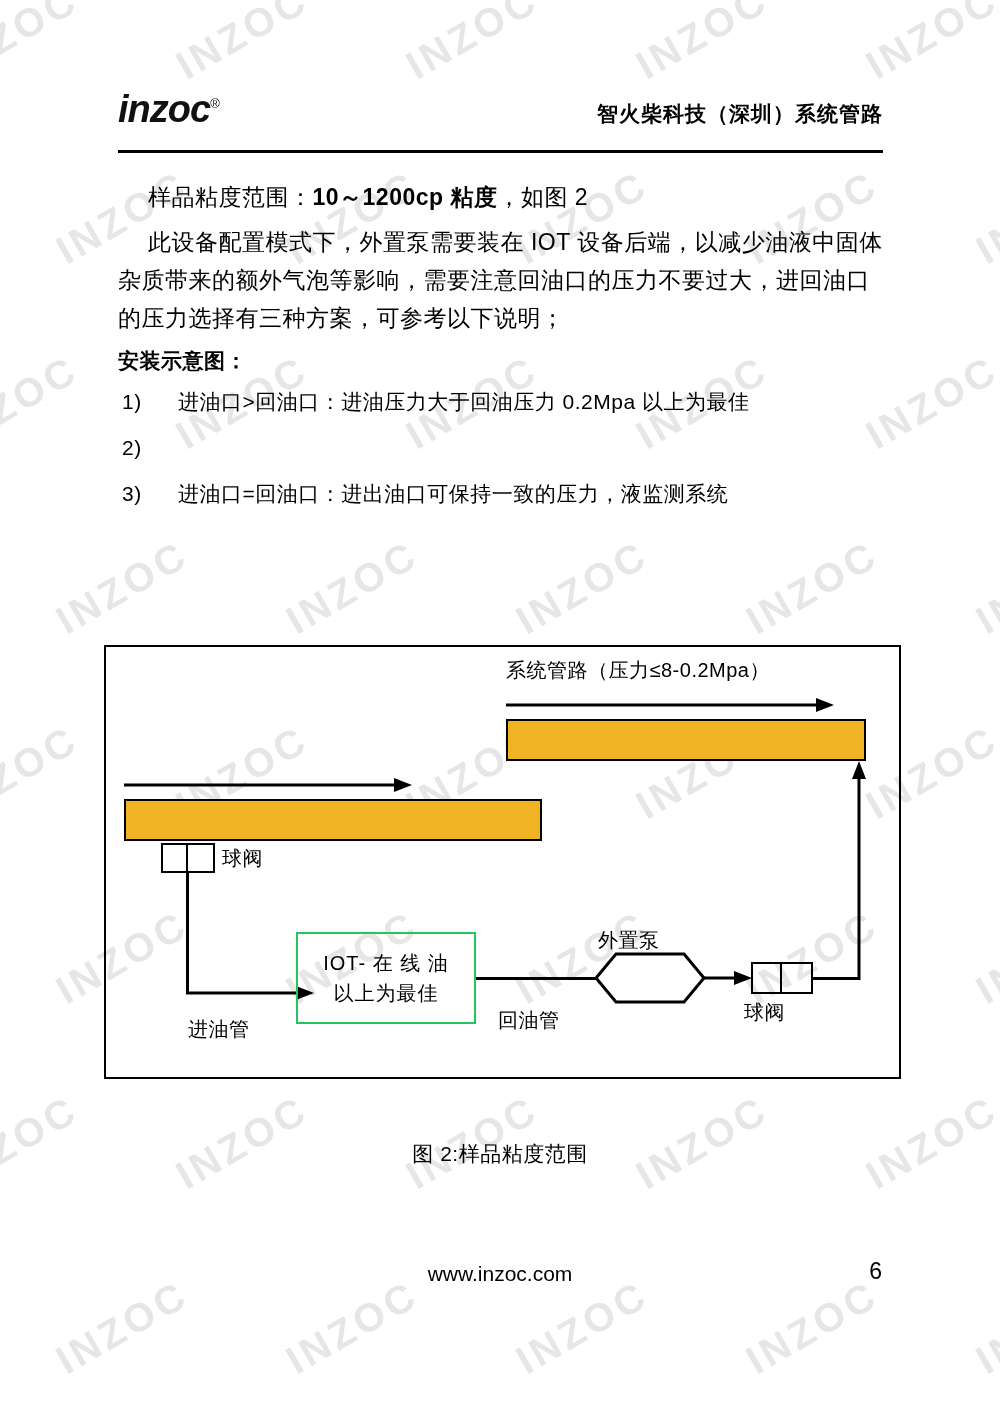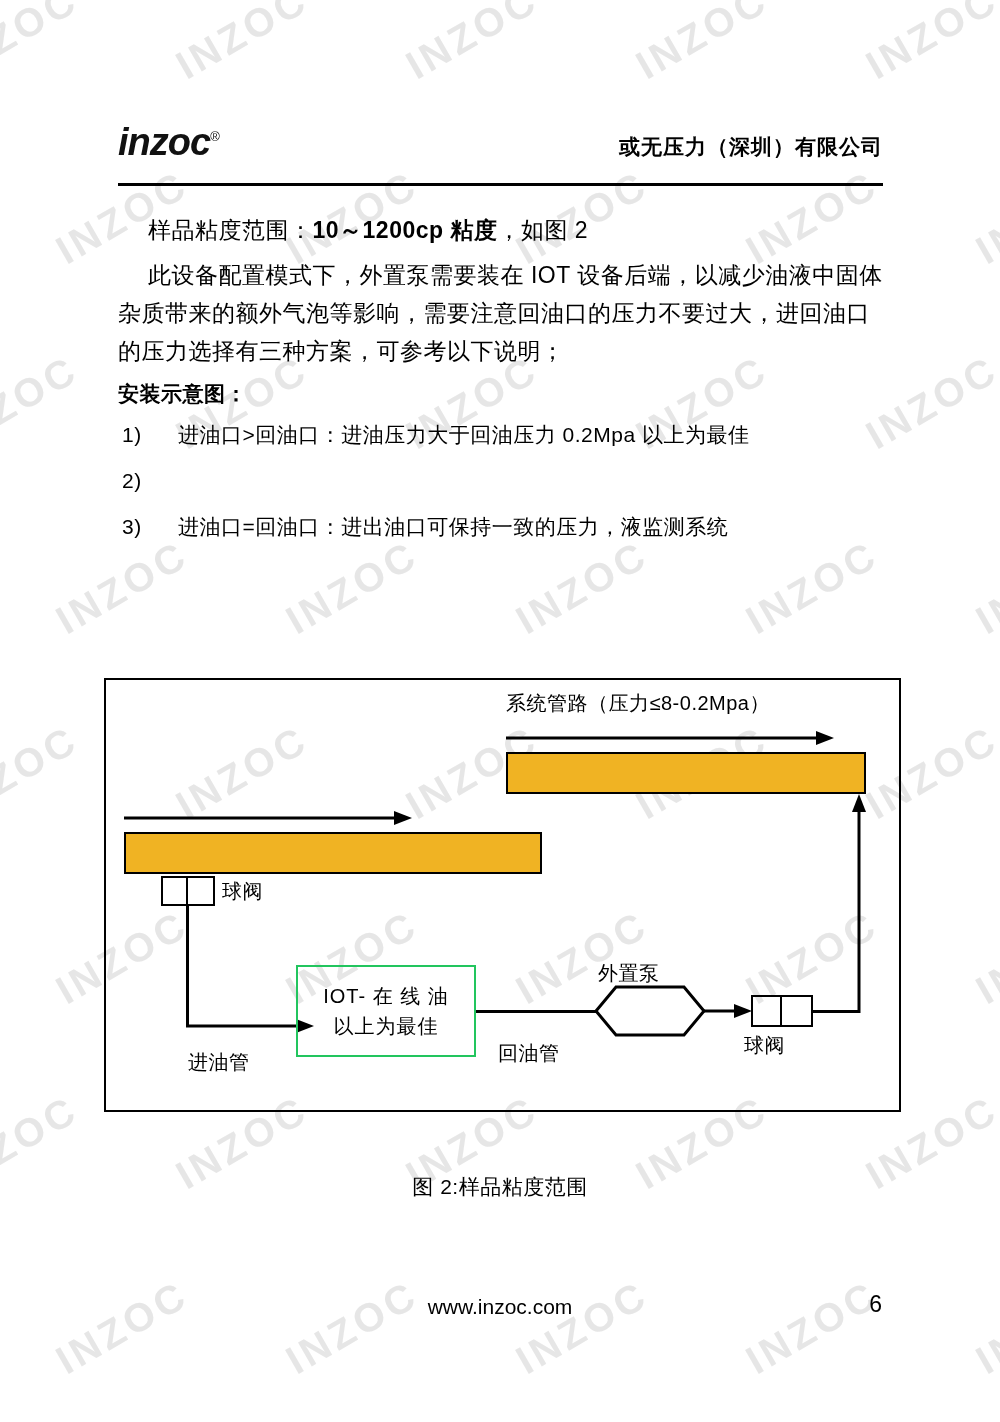--- a/index.html
+++ b/index.html
@@ -35,21 +35,20 @@
     transform: rotate(-30deg);
     white-space: nowrap;
     user-select: none;
   }
 
   
   #page {
     position: absolute;
     inset: 0;
     z-index: 1;
-    margin-top: 33px;
   }
 
   .header {
     position: absolute;
     left: 118px;
     top: 88px;
     width: 765px;
     height: 60px;
   }
   .logo {
@@ -235,21 +234,21 @@
     <div class="wm" style="left: 280px; top: 1305px;">INZOC</div>
     <div class="wm" style="left: 510px; top: 1305px;">INZOC</div>
     <div class="wm" style="left: 740px; top: 1305px;">INZOC</div>
     <div class="wm" style="left: 970px; top: 1305px;">INZOC</div>
   </div>
 
 <div id="page">
 
   <div class="header">
     <div class="logo"><span>inzoc</span><span class="reg">®</span></div>
-    <div class="company">或无压力（深圳）有限公司</div>
+    <div class="company">智火柴科技（深圳）系统管路</div>
   </div>
   <div class="header-rule"></div>
 
   <div class="body-text">
     <p class="para indent"><span>样品粘度范围：</span><span class="b">10～1200cp 粘度</span><span>，如图 2</span></p>
     <p class="para indent">此设备配置模式下，外置泵需要装在 IOT 设备后端，以减少油液中固体杂质带来的额外气泡等影响，需要注意回油口的压力不要过大，进回油口的压力选择有三种方案，可参考以下说明；</p>
     <p class="section-title">安装示意图：</p>
     <div class="num-item">
         <span class="idx">1)</span>
         <span>进油口&gt;回油口：进油压力大于回油压力 0.2Mpa 以上为最佳</span>

